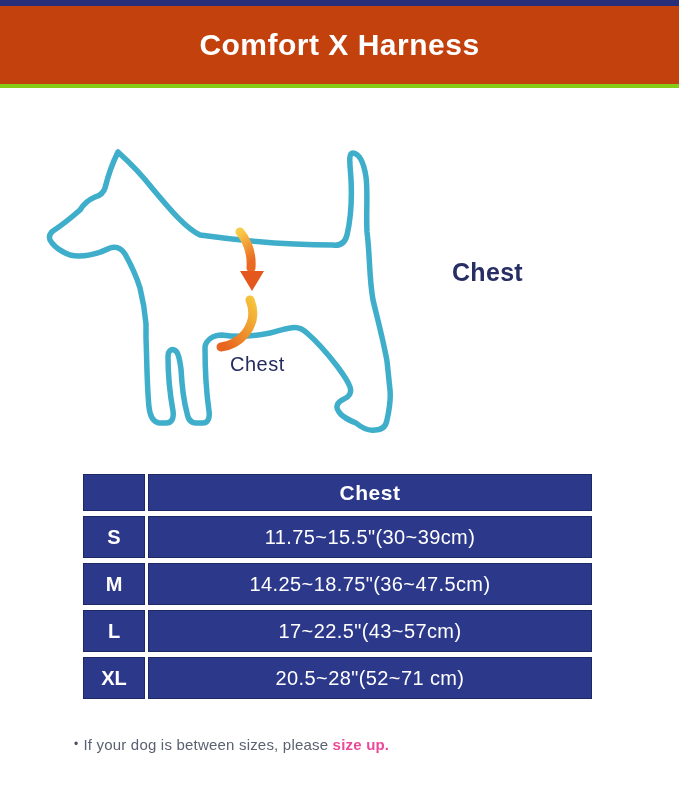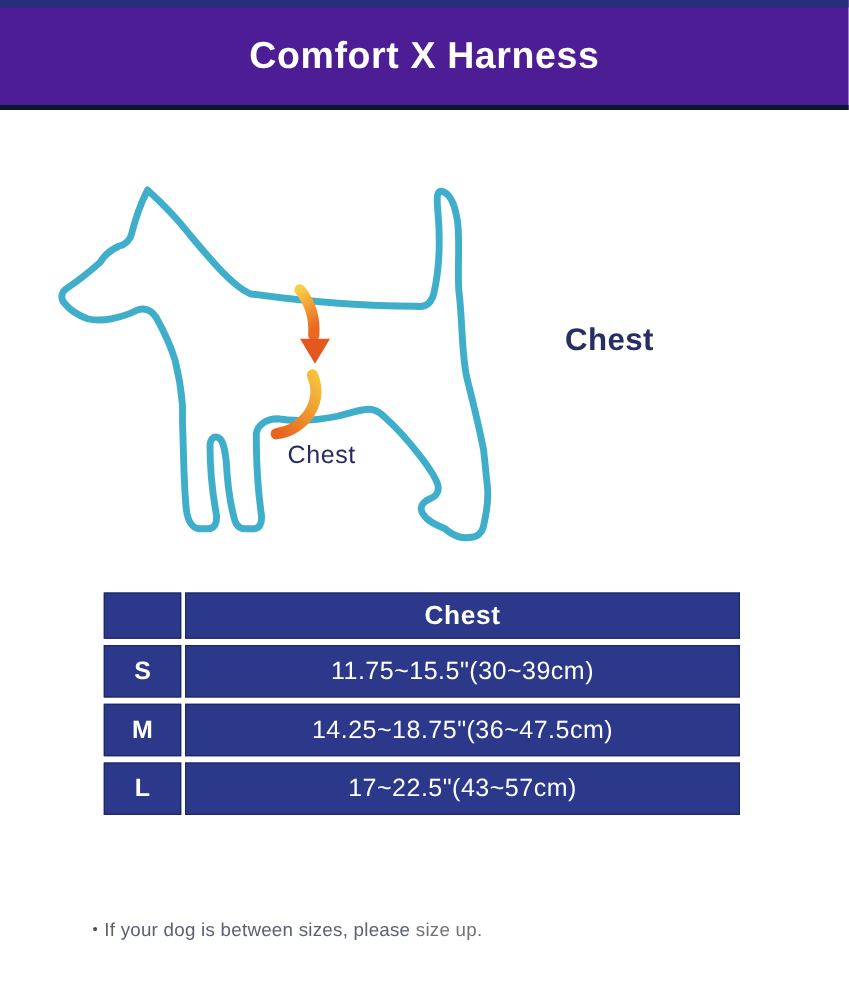--- a/index.html
+++ b/index.html
@@ -5,23 +5,23 @@
   html,body{margin:0;padding:0;}
   body{
     width:679px;height:786px;position:relative;overflow:hidden;
     background:#ffffff;
     font-family:"Liberation Sans",sans-serif;
   }
   
   .header-bar{
     position:absolute;left:0;top:0;width:679px;height:88px;
     box-sizing:border-box;
-    background:#4c1d95;
+    background:#c2410c;
     border-top:6px solid #272f7b;
-    border-bottom:4px solid #0f172a;
+    border-bottom:4px solid #84cc16;
     display:flex;align-items:center;justify-content:center;
   }
   .header-bar h1{
     margin:0;color:#ffffff;font-size:30px;font-weight:bold;letter-spacing:.5px;
   }
   
   .dog-svg{position:absolute;left:30px;top:135px;width:380px;height:310px;}
   .chest-label{
     position:absolute;left:230px;top:353px;
     font-size:20px;color:#232b60;letter-spacing:.5px;
@@ -50,21 +50,21 @@
   tr.head-row td{height:35px;font-size:21px;font-weight:bold;letter-spacing:.5px;}
   tr.data-row td{height:40px;}
   td.size-cell{font-size:20px;font-weight:bold;}
   td.value-cell{font-size:20px;letter-spacing:.4px;}
   
   .notes{position:absolute;left:74px;top:736px;}
   .note-line{
     font-size:15px;color:#5a6170;margin-bottom:13px;letter-spacing:.2px;
   }
   .note-bullet{font-size:12px;margin-right:5px;position:relative;top:-2px;color:#474f60;}
-  .note-bold{font-weight:normal;color:#737373;}
+  .note-bold{font-weight:bold;color:#ec4899;}
 </style>
 </head>
 <body>
 
 <div class="header-bar">
   <h1>Comfort X Harness</h1>
 </div>
 
 <svg class="dog-svg" viewBox="30 135 380 310" xmlns="http://www.w3.org/2000/svg">
   <defs>
@@ -154,20 +154,24 @@
     <td class="value-cell">11.75~15.5"(30~39cm)</td>
   </tr>
   <tr class="data-row">
     <td class="size-cell">M</td>
     <td class="value-cell">14.25~18.75"(36~47.5cm)</td>
   </tr>
   <tr class="data-row">
     <td class="size-cell">L</td>
     <td class="value-cell">17~22.5"(43~57cm)</td>
   </tr>
+  <tr class="data-row">
+    <td class="size-cell">XL</td>
+    <td class="value-cell">20.5~28"(52~71 cm)</td>
+  </tr>
 </tbody>
   </table>
 
 <div class="notes">
   <div class="note-line">
     <span class="note-bullet">•</span><span>If your dog is between sizes, please </span><span class="note-bold">size up</span><span class="note-bold">.</span>
   </div>
 </div>
 
 </body></html>

